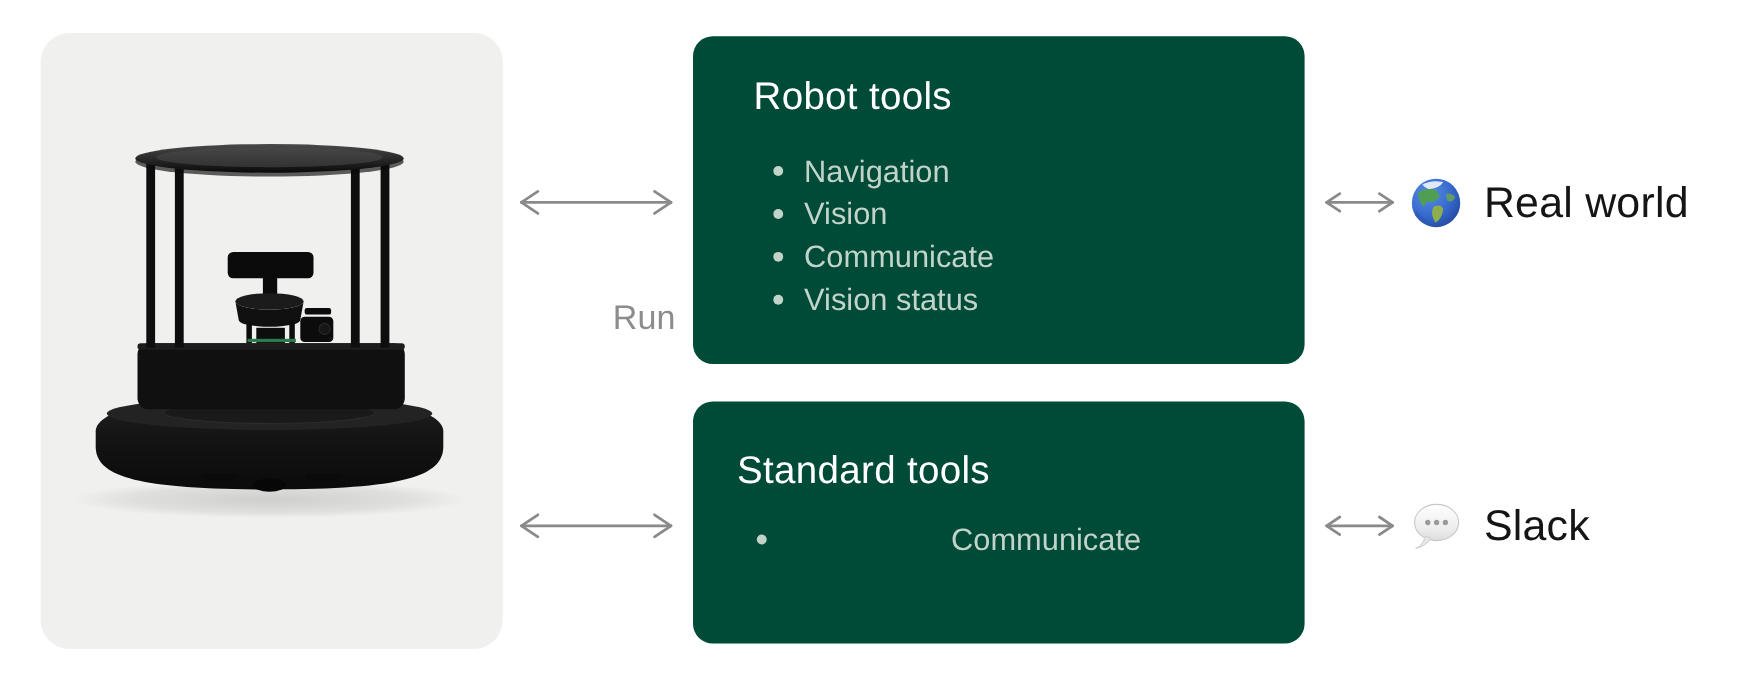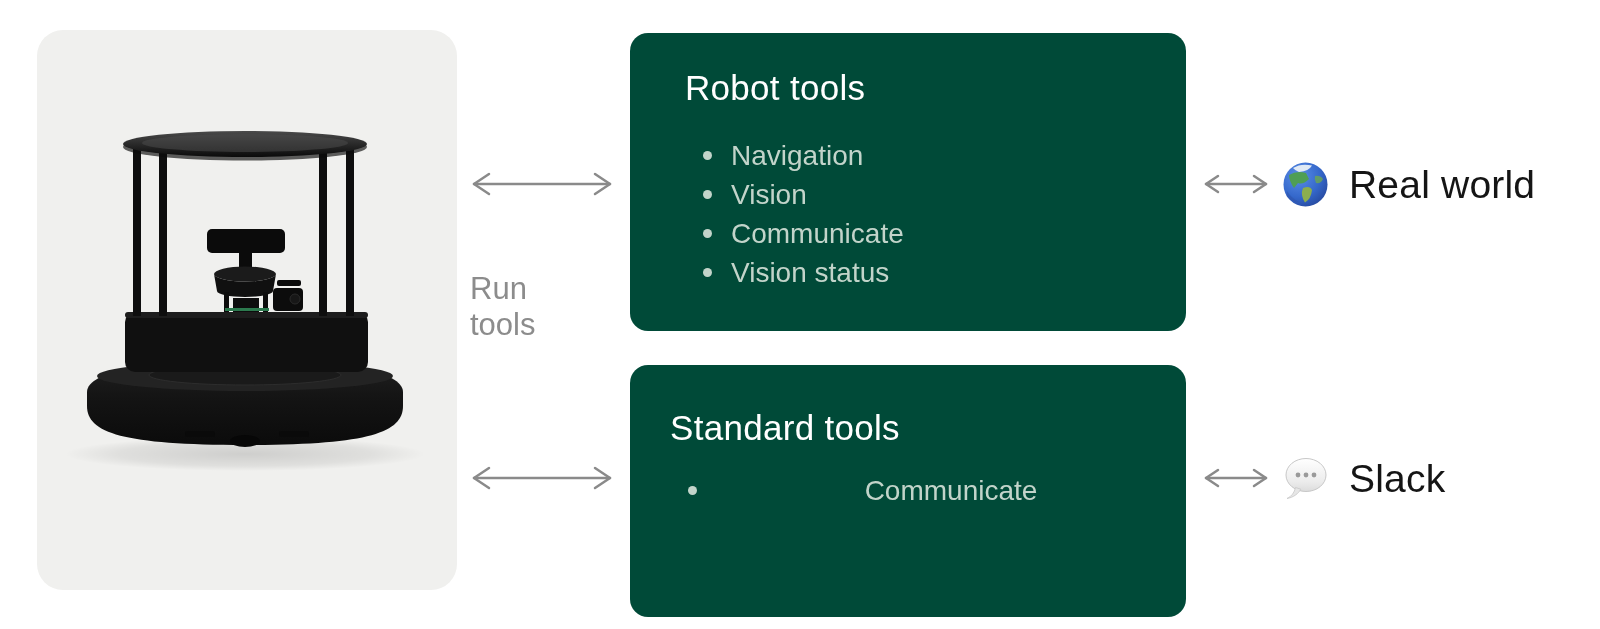--- a/index.html
+++ b/index.html
@@ -28,21 +28,21 @@
     background:var(--card-bg,#F0F0EE);border-radius:26px;overflow:hidden;
   }
   .robot-card svg{display:block;width:420px;height:560px;}
 
   
   .tool-box{
     position:absolute;left:630px;width:556px;
     background:var(--box-bg,#004A38);border-radius:18px;
   }
   .box-robot{top:33px;height:298px;padding-left:15px;}
-  .box-standard{top:365px;height:252px;}
+  .box-standard{top:365px;height:220px;}
   .box-title{
     margin:34px 0 0 40px;
     font-size:35px;line-height:42px;font-weight:500;letter-spacing:.3px;
     color:var(--box-title,#fff);
   }
   .box-standard .box-title{margin-top:42px;}
   .tool-list{list-style:none;margin:27px 0 0 58px;}
   .box-standard .tool-list{margin-top:22px;text-align:center;}
   .tool-list li{
     position:relative;padding-left:28px;
@@ -59,21 +59,21 @@
   .arrow svg{display:block;}
   .arrow path,.arrow line{stroke:var(--arrow,#8A8A8A);stroke-width:2.5;fill:none;stroke-linecap:round;stroke-linejoin:round;}
   .arrow-left-top{left:470px;top:169px;}
   .arrow-left-bottom{left:470px;top:463px;}
   .arrow-right-top{left:1203px;top:172px;}
   .arrow-right-bottom{left:1203px;top:466px;}
 
   
   .run-label{
     position:absolute;left:470px;top:271px;width:144px;
-    text-align:left;font-size:31px;line-height:36px;
+    text-align:right;font-size:31px;line-height:36px;
     color:var(--run-label,#8C8C8C);
   }
 
   
   .endpoint{
     position:absolute;left:1282px;height:52px;
     display:flex;align-items:center;gap:20px;
   }
   .endpoint-top{top:158px;}
   .endpoint-bottom{top:452px;}
@@ -153,21 +153,20 @@
   <div class="arrow arrow-left-bottom">
     <svg width="144" height="30" viewBox="0 0 144 30">
       <line x1="4" y1="15" x2="140" y2="15"></line>
       <path d="M19,5 L4,15 L19,25"></path>
       <path d="M125,5 L140,15 L125,25"></path>
     </svg>
   </div>
 
   <div class="run-label">
     <div>Run</div>
-    <div>tools</div>
   </div>
 
   <div class="tool-box box-robot">
     <div class="box-title">Robot tools</div>
     <ul class="tool-list">
       <li>Navigation</li>
       <li>Vision</li>
       <li>Communicate</li>
       <li>Vision status</li>
     </ul>

